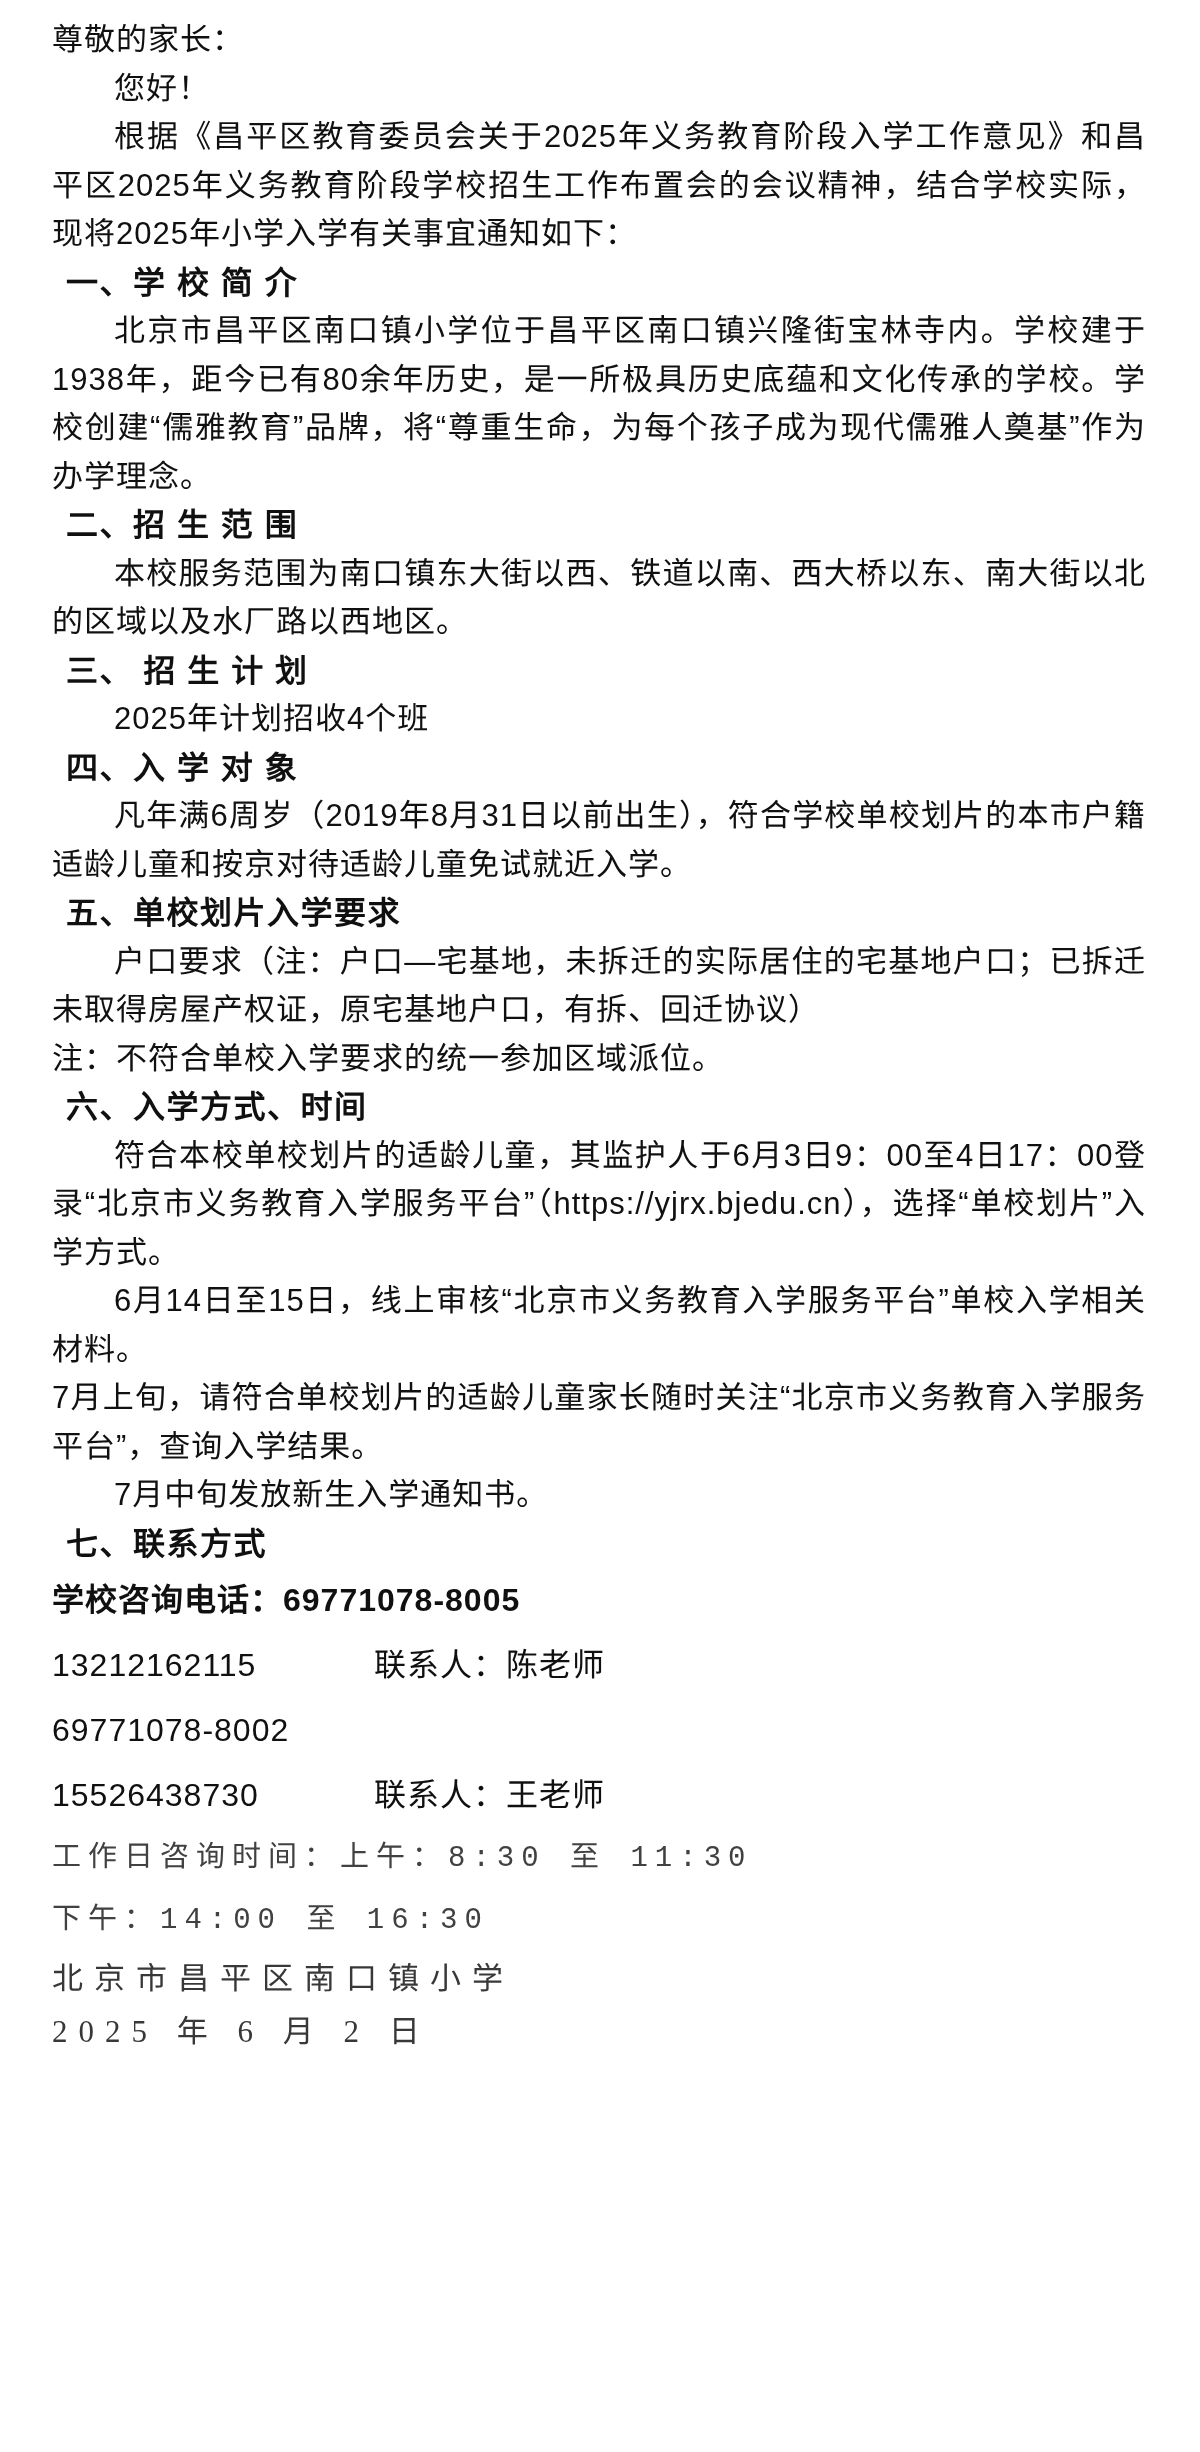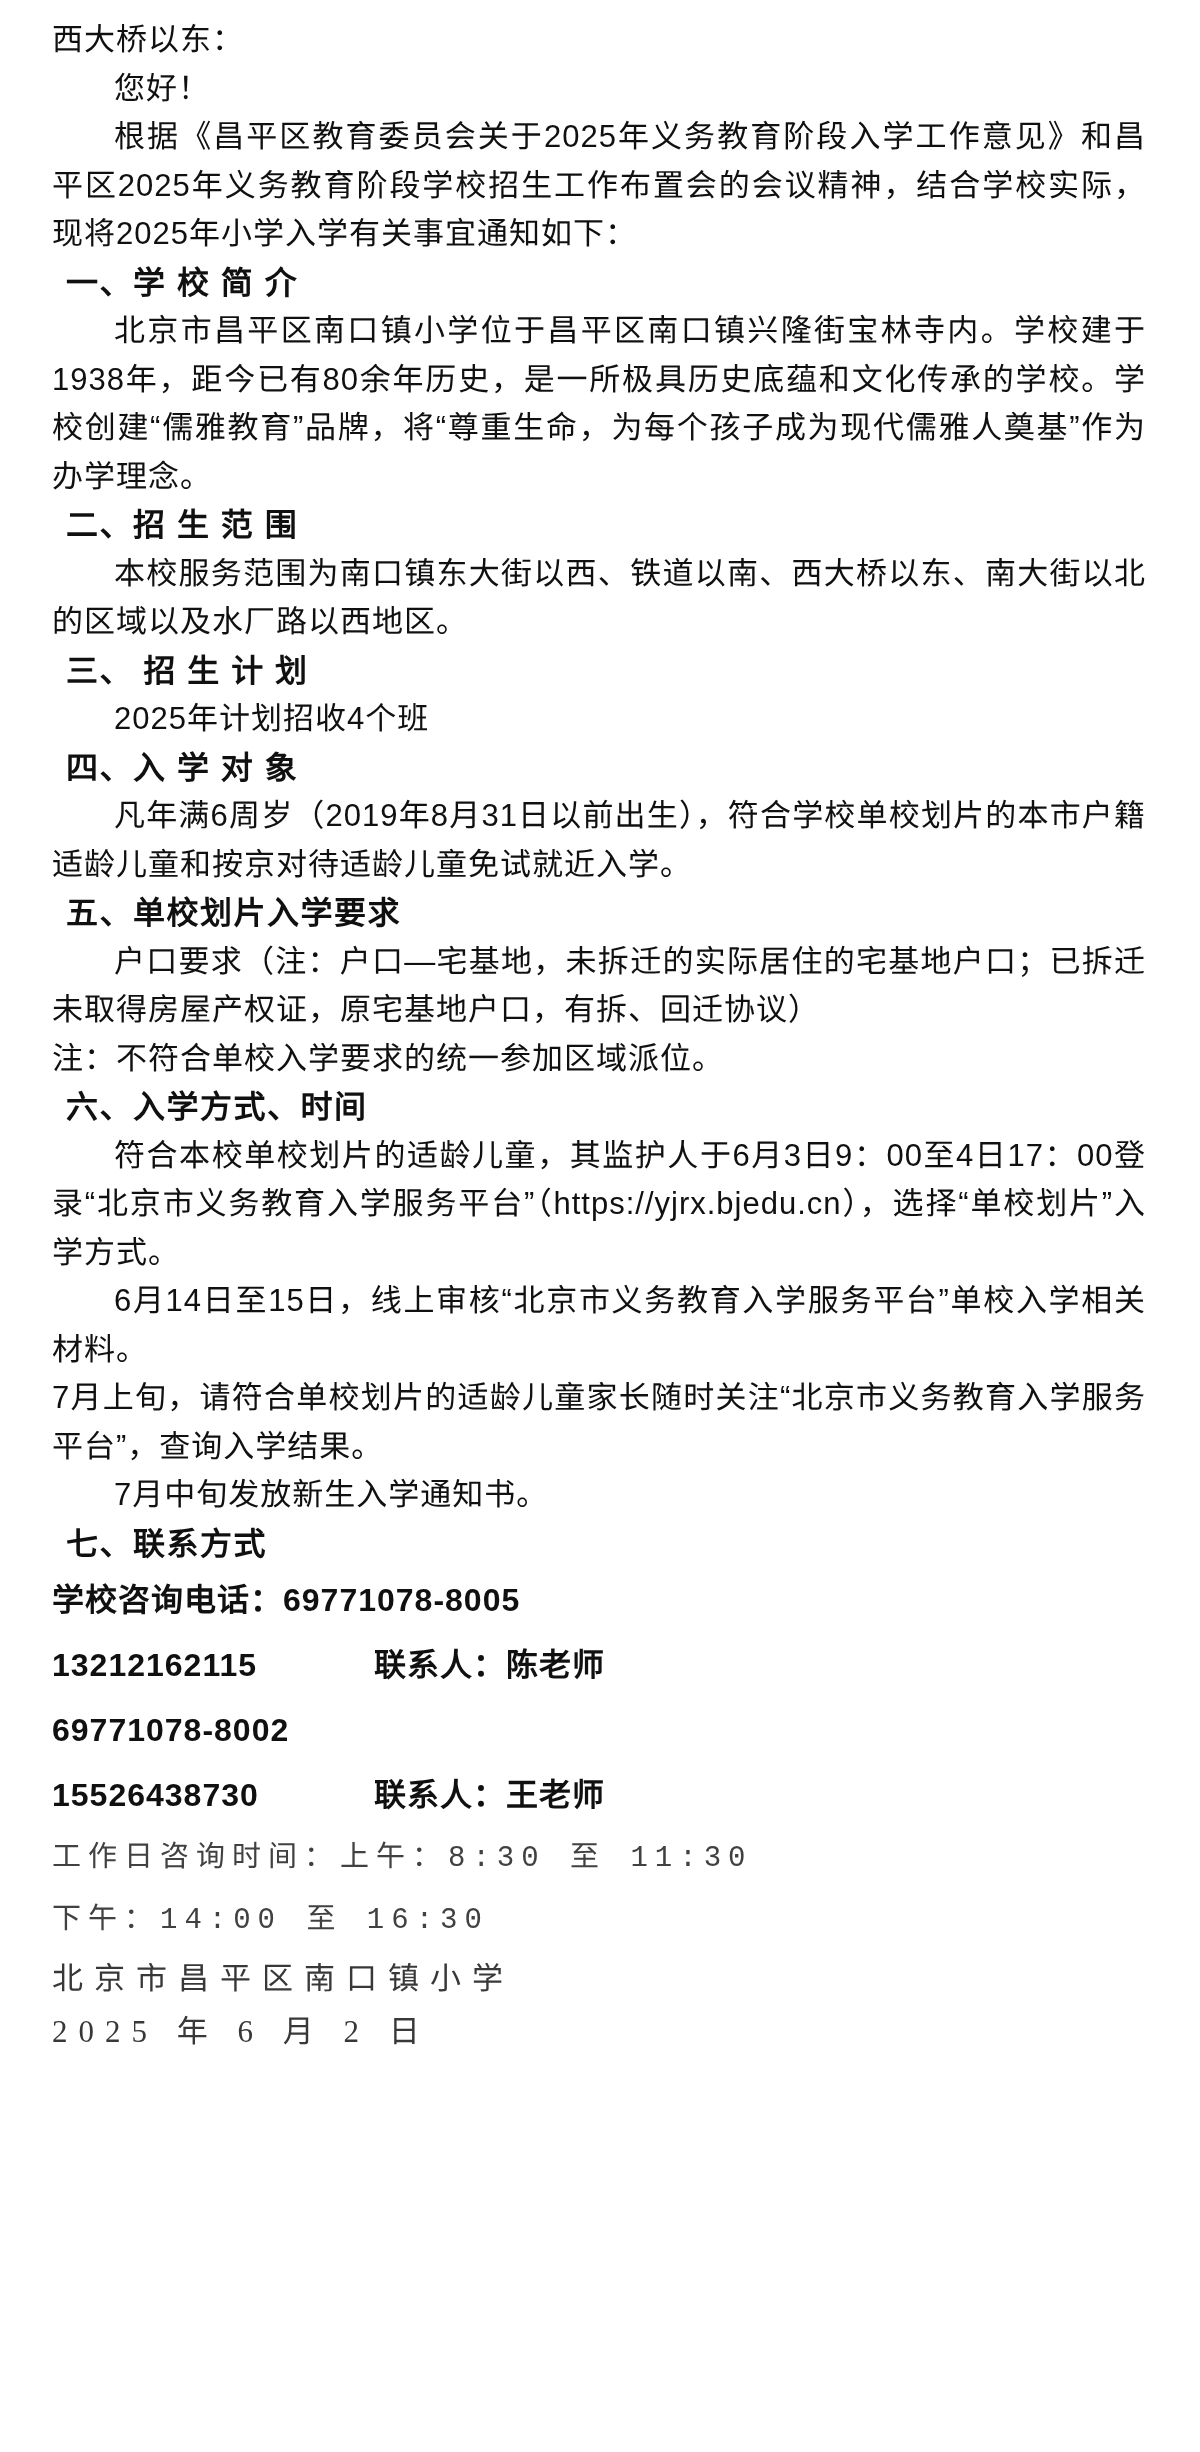--- a/index.html
+++ b/index.html
@@ -50,21 +50,21 @@
   .contact-row1 {
     margin-top:36px;
     margin-left:128px;
     font-weight:700;
     font-size:32px;
     line-height:65px;
     text-align:left !important;
   }
   .contact-row {
     margin-left:376px;
-    font-weight:700;
+    font-weight:400;
     font-size:32px;
     line-height:65px;
     text-align:right;
   }
   .num { display:inline-block; min-width:322px; }
   .hours {
     font-family:Liberation Mono, monospace;
     color:#414141;
     letter-spacing:7px;
     font-size:29px;
@@ -114,21 +114,21 @@
         <circle cx="16.6" cy="10" r="1.6" fill="#ffffff"></circle>
         <ellipse cx="27" cy="20" rx="8.6" ry="7.4" fill="#d8d8d8"></ellipse>
         <path d="M30.5 26.2 L33 29.6 L26.8 27.6 Z" fill="#d8d8d8"></path>
         <circle cx="24" cy="18.6" r="1.2" fill="#ffffff"></circle>
         <circle cx="30" cy="18.6" r="1.2" fill="#ffffff"></circle>
       </svg>
     </span>
     <span class="wm-text">京幼小简章</span>
   </div>
 
-  <p>西大桥以东：</p>
+  <p>尊敬的家长：</p>
   <p class="ind">您好！</p>
   <p class="ind">根据《昌平区教育委员会关于2025年义务教育阶段入学工作意见》和昌平区2025年义务教育阶段学校招生工作布置会的会议精神，结合学校实际，现将2025年小学入学有关事宜通知如下：</p>
 
   <p class="hd">一、学 校 简 介</p>
   <p class="ind">北京市昌平区南口镇小学位于昌平区南口镇兴隆街宝林寺内。学校建于1938年，距今已有80余年历史，是一所极具历史底蕴和文化传承的学校。学校创建“儒雅教育”品牌，将“尊重生命，为每个孩子成为现代儒雅人奠基”作为办学理念。</p>
 
   <p class="hd">二、招 生 范 围</p>
   <p class="ind">本校服务范围为南口镇东大街以西、铁道以南、西大桥以东、南大街以北的区域以及水厂路以西地区。</p>
 
   <p class="hd">三、 招 生 计 划</p>

